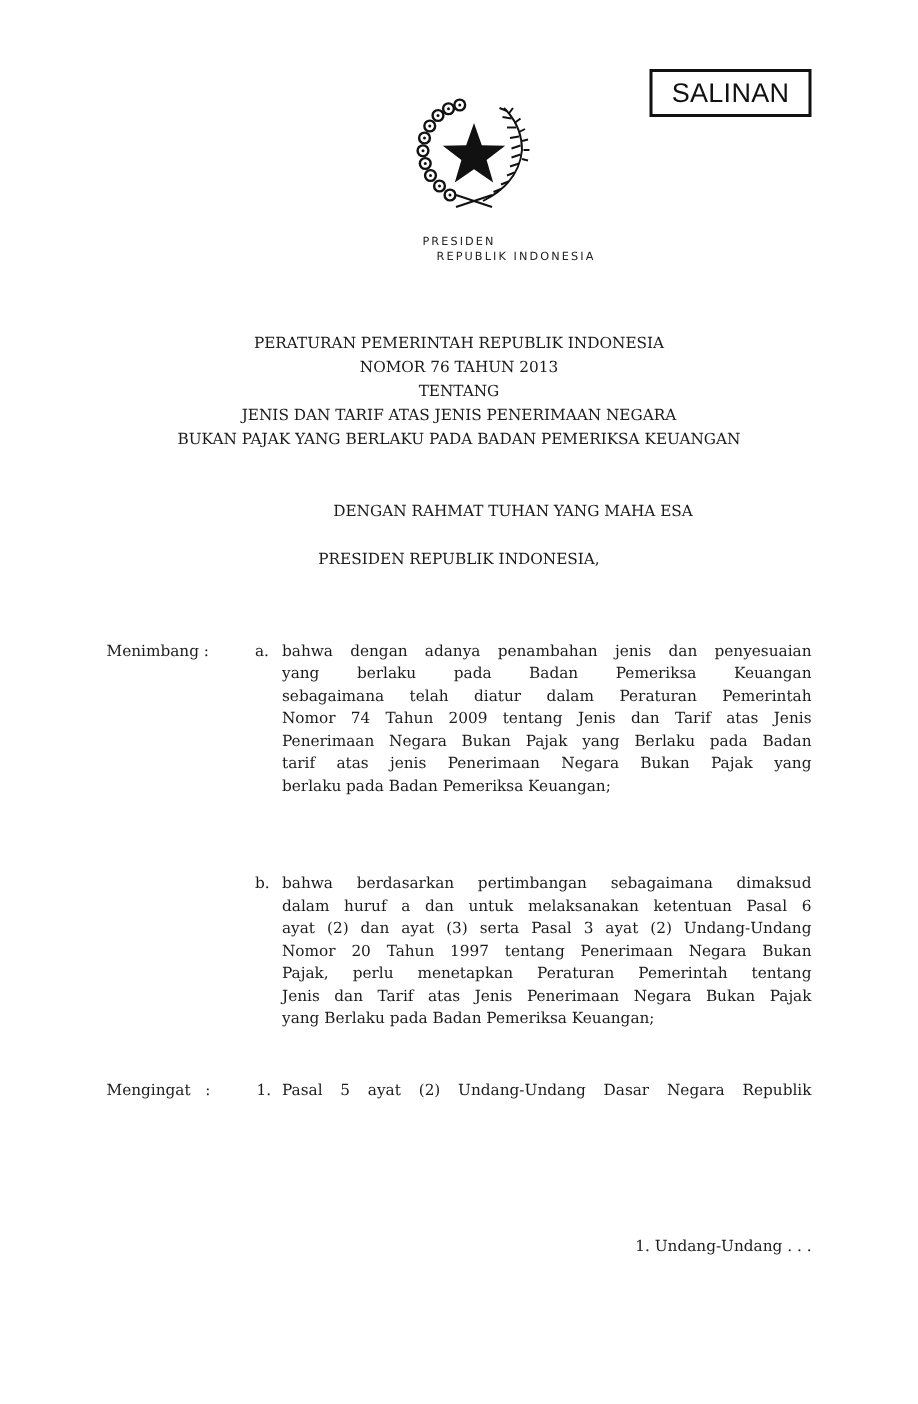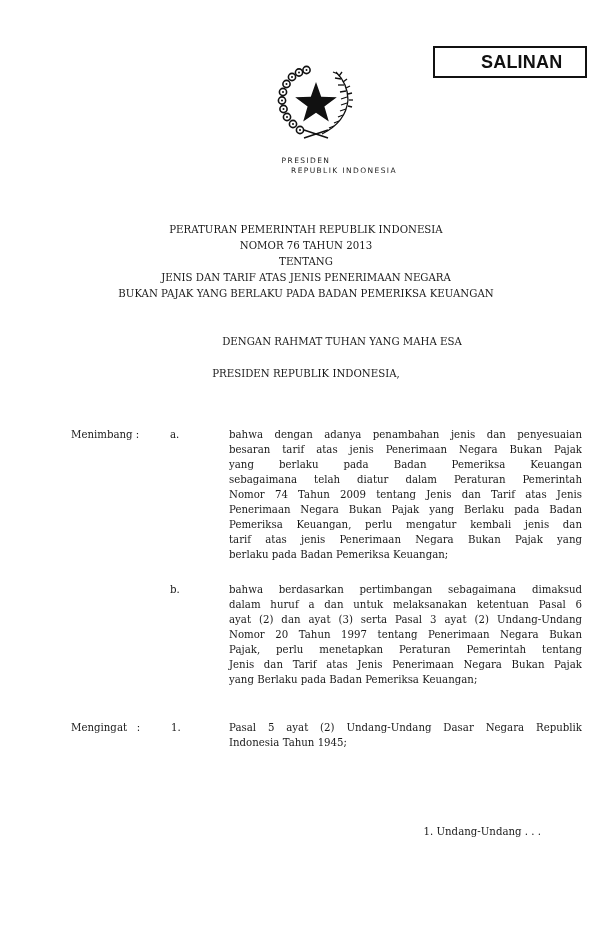--- a/index.html
+++ b/index.html
@@ -17,26 +17,26 @@
     }
     .salinan {
       position: absolute;
       left: 433px;
       top: 46px;
       width: 104px;
       height: 28px;
       border: 2px solid #111;
       box-sizing: content-box;
       font-family: "Liberation Sans", "DejaVu Sans", sans-serif;
-      font-weight: bold;
+      font-weight: normal;
       font-size: 18px;
       line-height: 28px;
+      text-align: center;
       color: #111;
       letter-spacing: 0.2px;
-      padding-left: 46px;
     }
     .emblem {
       position: absolute;
       left: 276px;
       top: 64px;
       width: 80px;
       height: 76px;
     }
     .presiden-label {
       position: absolute;
@@ -70,21 +70,20 @@
       font-size: 10.2px;
       line-height: 15px;
     }
     .item-body {
       position: absolute;
       left: 188px;
       width: 353px;
       font-size: 10.2px;
       line-height: 15px;
       text-align: justify;
-      margin-left: 41px;
     }
     .item-body .ln {
       display: block;
       text-align: justify;
       text-align-last: justify;
       white-space: nowrap;
       overflow: visible;
     }
     .item-body .ln.last {
       text-align-last: left;
@@ -170,42 +169,39 @@
 <div class="center-line" style="top:286px;">BUKAN PAJAK YANG BERLAKU PADA BADAN PEMERIKSA KEUANGAN</div>
 
 <div class="center-line" style="top:334px;padding-left:36px;">DENGAN RAHMAT TUHAN YANG MAHA ESA</div>
 <div class="center-line" style="top:366px;">PRESIDEN REPUBLIK INDONESIA,</div>
 
 <div class="section-label" style="top:427px;">Menimbang :</div>
 
 <div class="item-marker" style="left:170px; top:427px;">a.</div>
 <div class="item-body" style="top:427px;">
   <span class="ln">bahwa dengan adanya penambahan jenis dan penyesuaian</span>
-  <span class="ln">besaran tarif atas jenis Penerimaan Negara Bukan Pajak</span>
   <span class="ln">yang berlaku pada Badan Pemeriksa Keuangan</span>
   <span class="ln">sebagaimana telah diatur dalam Peraturan Pemerintah</span>
   <span class="ln">Nomor 74 Tahun 2009 tentang Jenis dan Tarif atas Jenis</span>
   <span class="ln">Penerimaan Negara Bukan Pajak yang Berlaku pada Badan</span>
-  <span class="ln">Pemeriksa Keuangan, perlu mengatur kembali jenis dan</span>
   <span class="ln">tarif atas jenis Penerimaan Negara Bukan Pajak yang</span>
   <span class="ln last">berlaku pada Badan Pemeriksa Keuangan;</span>
 </div>
 
 <div class="item-marker" style="left:170px; top:582px;">b.</div>
 <div class="item-body" style="top:582px;">
   <span class="ln">bahwa berdasarkan pertimbangan sebagaimana dimaksud</span>
   <span class="ln">dalam huruf a dan untuk melaksanakan ketentuan Pasal 6</span>
   <span class="ln">ayat (2) dan ayat (3) serta Pasal 3 ayat (2) Undang-Undang</span>
   <span class="ln">Nomor 20 Tahun 1997 tentang Penerimaan Negara Bukan</span>
   <span class="ln">Pajak, perlu menetapkan Peraturan Pemerintah tentang</span>
   <span class="ln">Jenis dan Tarif atas Jenis Penerimaan Negara Bukan Pajak</span>
   <span class="ln last">yang Berlaku pada Badan Pemeriksa Keuangan;</span>
 </div>
 
 <div class="section-label" style="top:720px; white-space:pre;">Mengingat   :</div>
 
 <div class="item-marker" style="left:171px; top:720px;">1.</div>
 <div class="item-body" style="top:720px;">
   <span class="ln">Pasal 5 ayat (2) Undang-Undang Dasar Negara Republik</span>
-  <span class="ln last">Indonesia Tahun 1945;</span>
 </div>
 
 <div class="continuation">1. Undang-Undang . . .</div>
 
 </body></html>

